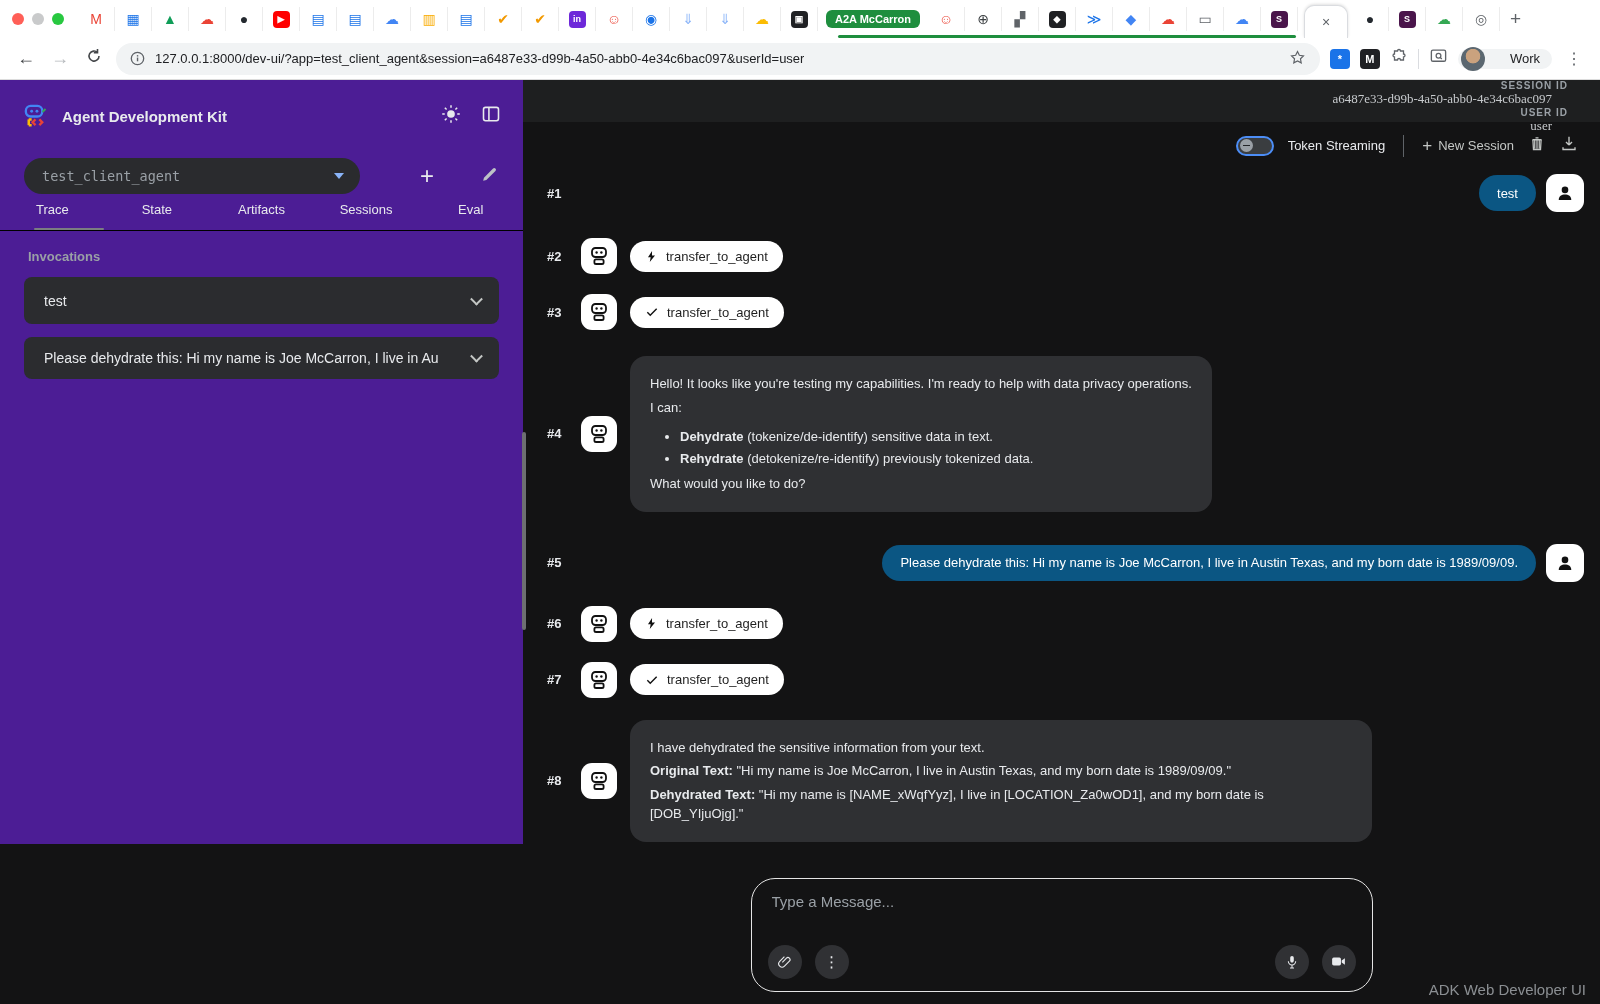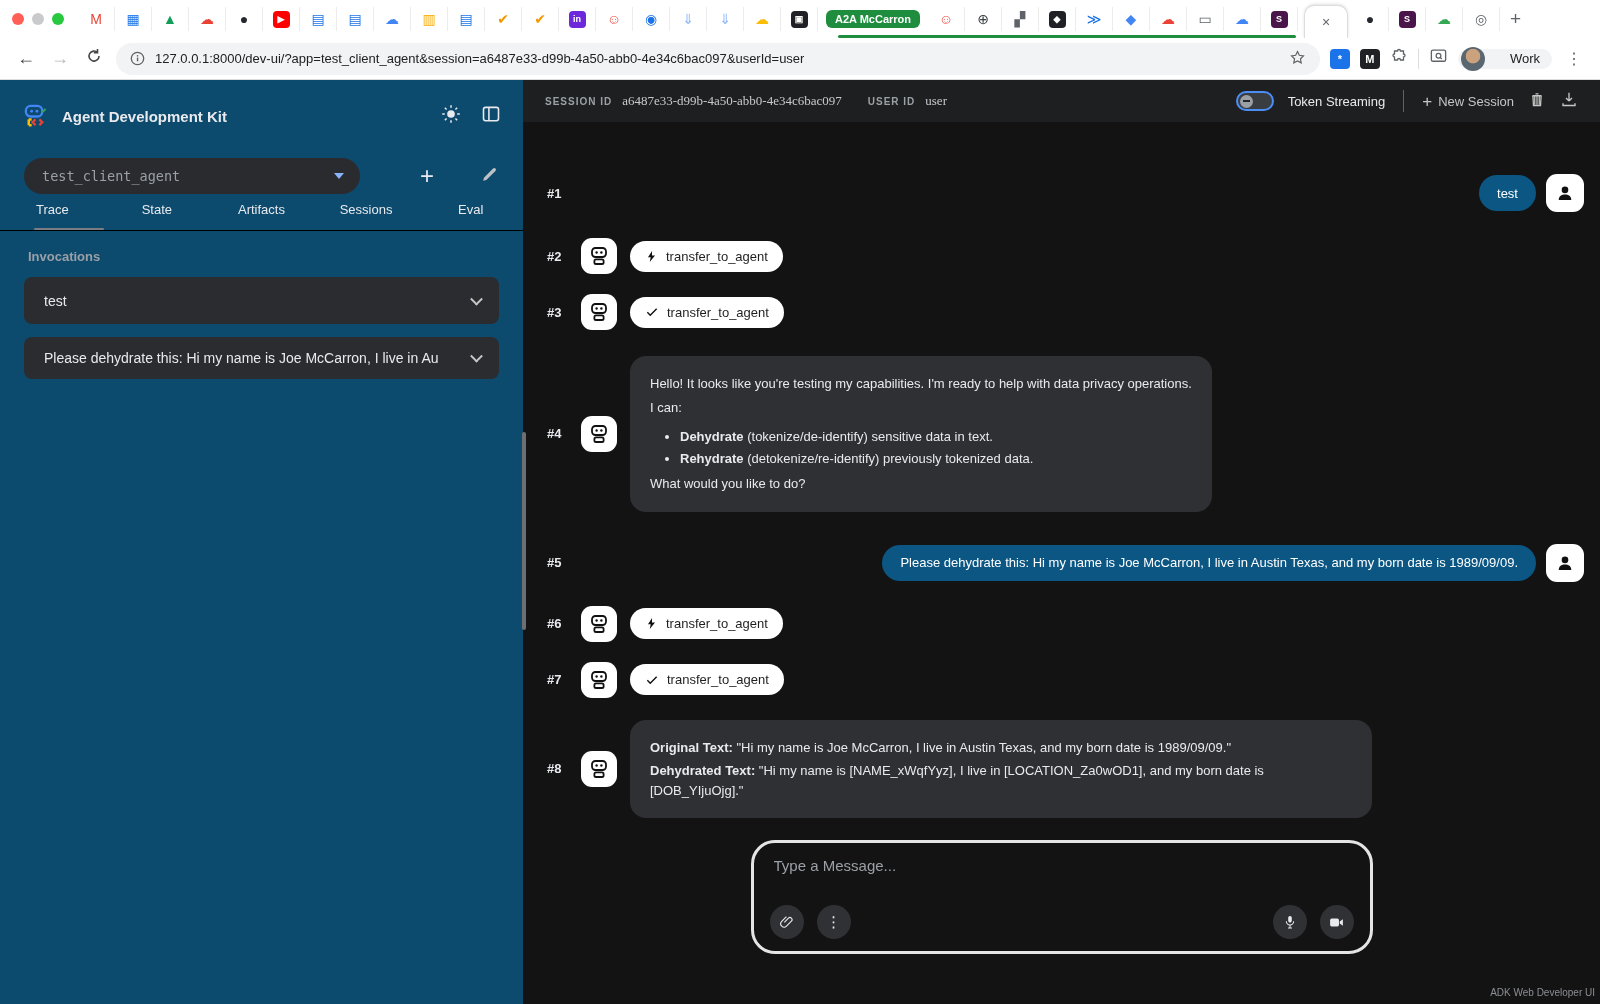--- a/index.html
+++ b/index.html
@@ -27,21 +27,21 @@
   .addr .star { margin-left:auto; flex:0 0 auto; }
   .ext { display:flex; align-items:center; gap:10px; }
   .ext-sq { width:20px; height:20px; border-radius:4px; display:flex; align-items:center; justify-content:center; font-size:11px; font-weight:bold; }
   .tb-div { width:1px; height:20px; background:#dadce0; }
   .profile { display:flex; align-items:center; gap:25px; background:#f1f3f4; border-radius:15px; height:20px; padding:3px 12px 3px 3px; font-size:13px; color:#202124; }
   .pfp { width:24px; height:24px; border-radius:50%; background:radial-gradient(circle at 50% 38%, #caa27e 0 36%, #5b6770 40% 100%); }
   .kebab { font-size:16px; color:#5f6368; padding:0 4px; }
 
   
   .app { position:absolute; left:0; top:80px; width:1600px; height:924px; background:#131314; }
-  .sidebar { position:absolute; left:0; top:0; width:523px; height:924px; background:#0c4a6e; }
+  .sidebar { position:absolute; left:0; top:0; width:523px; height:764px; background:#4c1d95; }
   .mainpane { position:absolute; left:523px; top:0; width:1077px; height:924px; background:#131314; }
   .app-scrollbar { position:absolute; left:522px; top:352px; width:4px; height:198px; background:#6d6f72; border-radius:2px; z-index:5; }
 
   
   .side-header { height:72px; display:flex; align-items:center; padding:0 22px; }
   .adk-logo { width:27px; height:27px; margin-right:13px; flex:0 0 auto; }
   .app-title { color:#e8eaed; font-size:15px; font-weight:bold; flex:1; }
   .side-header .hicons { display:flex; align-items:center; gap:20px; }
   .agent-row { display:flex; align-items:center; padding:0 24px; margin-top:6px;justify-content:space-between; }
   .agent-select { width:336px; height:36px; background:#2a2b2e; border-radius:18px; display:flex; align-items:center; padding:0 16px 0 18px; }
@@ -52,21 +52,21 @@
   .side-tabs { display:flex; margin-top:8px; padding-bottom:13px; border-bottom:1px solid #000; position:relative; }
   .side-tab { width:20%; text-align:center; color:#e8eaed; font-size:13px; }
   .tab-ink { position:absolute; left:34px; bottom:0; width:70px; height:2px; background:#7a7d81; border-radius:1px; }
   .invoc-label { margin:18px 0 0 28px; color:#9aa0a6; font-size:13px; font-weight:bold; }
   .invoc-item { position:relative; margin:13px 24px 0 24px; background:#2b2c2f; border-radius:8px; display:flex; align-items:center; padding:0 44px 0 20px; color:#e8eaed; font-size:14px; overflow:hidden; white-space:nowrap; }
   .invoc-item.h1 { height:47px; }
   .invoc-item.h2 { height:42px; }
   .chev { position:absolute; right:18px; top:50%; width:9px; height:9px; border-right:2px solid #c4c7c5; border-bottom:2px solid #c4c7c5; transform:translateY(-70%) rotate(45deg); }
 
   
-  .chat-header { height:42px; background:#1e1f20; display:flex; align-items:center; padding:0 22px; }
+  .chat-header { height:42px; background:#1e1f20; display:flex; align-items:flex-end; padding:0 22px;flex-direction:column; }
   .kv-label { font-size:10px; font-weight:bold; letter-spacing:1px; color:#9aa0a6; margin-right:10px; }
   .kv-val { font-family:Liberation Serif, serif; font-size:13px; color:#c7cacd; margin-right:26px; }
   .chat-header .right { margin-left:auto; display:flex; align-items:center; gap:14px; }
   .toggle { width:38px; height:20px; border:2px solid #4c8df6; border-radius:11px; background:#3a3d40; display:flex; align-items:center; padding:0 2px; }
   .toggle .thumb { width:13px; height:13px; border-radius:50%; background:#9aa0a6; display:flex; align-items:center; justify-content:center; }
   .toggle .thumb::after { content:""; width:7px; height:1.6px; background:#232528; display:block; }
   .tgl-label { color:#e8eaed; font-size:13px; }
   .hdr-div { width:1px; height:22px; background:#5f6368; margin:0 4px; }
   .newsess { display:flex; align-items:center; gap:6px; color:#c4c7c5; font-size:13px; }
   .newsess .plus { font-size:17px; line-height:1; }
@@ -83,28 +83,28 @@
   .bot-bubble { background:#2f3033; border-radius:16px; padding:14px 20px; color:#e8eaed; font-size:13px; line-height:1.5; }
   .bot-bubble.w1 { max-width:586px; }
   .bot-bubble.w2 { max-width:742px; }
   .bot-bubble p { margin:4px 0; }
   .bot-bubble ul { margin:10px 0 6px 30px; }
   .bot-bubble li { margin:2px 0; }
   .bot-bubble .b { font-weight:bold; }
   .pad-r { padding-right:16px; }
 
   
-  .inputbox { position:relative; width:622px; height:114px; margin:22px auto 0 auto; border:3px solid #e5e5e5; border-radius:24px; }
+  .inputbox { position:relative; width:622px; height:114px; margin:36px auto 0 auto; border:1px solid #e5e5e5; border-radius:24px; }
   .inputbox textarea { position:absolute; left:20px; top:14px; width:560px; height:40px; background:transparent; border:none; resize:none; outline:none; color:#e8eaed; font-size:15px; font-family:"Liberation Sans", sans-serif; }
   .inputbox textarea::placeholder { color:#9aa0a6; }
   .in-icons { position:absolute; left:16px; bottom:12px; display:flex; gap:13px; }
   .in-icons.right { left:auto; right:16px; }
   .circ-btn { width:34px; height:34px; border-radius:50%; background:#303134; display:flex; align-items:center; justify-content:center; color:#e8eaed; font-size:15px; }
 
-  .footer-note { position:absolute; right:5px; bottom:6px; font-size:10px; color:#8b8f93; }
+  .footer-note { position:absolute; right:14px; bottom:6px; font-size:15px; color:#8b8f93; }
 </style>
 </head>
 <body>
 
 <div class="screen">
 
   <div class="tabstrip">
     <div class="lights">
       <span class="light red"></span>
       <span class="light gray"></span>
@@ -485,20 +485,21 @@
           <span class="num">#8</span>
           <span class="bot-avatar">
             <svg width="24" height="24" viewBox="0 0 24 24">
                 <rect x="5" y="4" width="14" height="9" rx="3.4" fill="none" stroke="#111" stroke-width="1.8"></rect>
                 <circle cx="9.6" cy="8.5" r="1.2" fill="#111"></circle>
                 <circle cx="14.4" cy="8.5" r="1.2" fill="#111"></circle>
                 <rect x="7.4" y="15.4" width="9.2" height="4.6" rx="1.6" fill="none" stroke="#111" stroke-width="1.8"></rect>
               </svg>
           </span>
           <div class="bot-bubble w2">
+            <p>I have dehydrated the sensitive information from your text.</p>
             <p><span class="b">Original Text:</span><span> "Hi my name is Joe McCarron, I live in Austin Texas, and my born date is 1989/09/09."</span></p>
             <p><span class="b">Dehydrated Text:</span><span> "Hi my name is [NAME_xWqfYyz], I live in [LOCATION_Za0wOD1], and my born date is [DOB_YIjuOjg]."</span></p>
           </div>
         </div>
 
         <div class="inputbox">
           <textarea placeholder="Type a Message..." style=""></textarea>
           <span class="in-icons">
             <span class="circ-btn">
               <svg width="16" height="16" viewBox="0 0 24 24">

